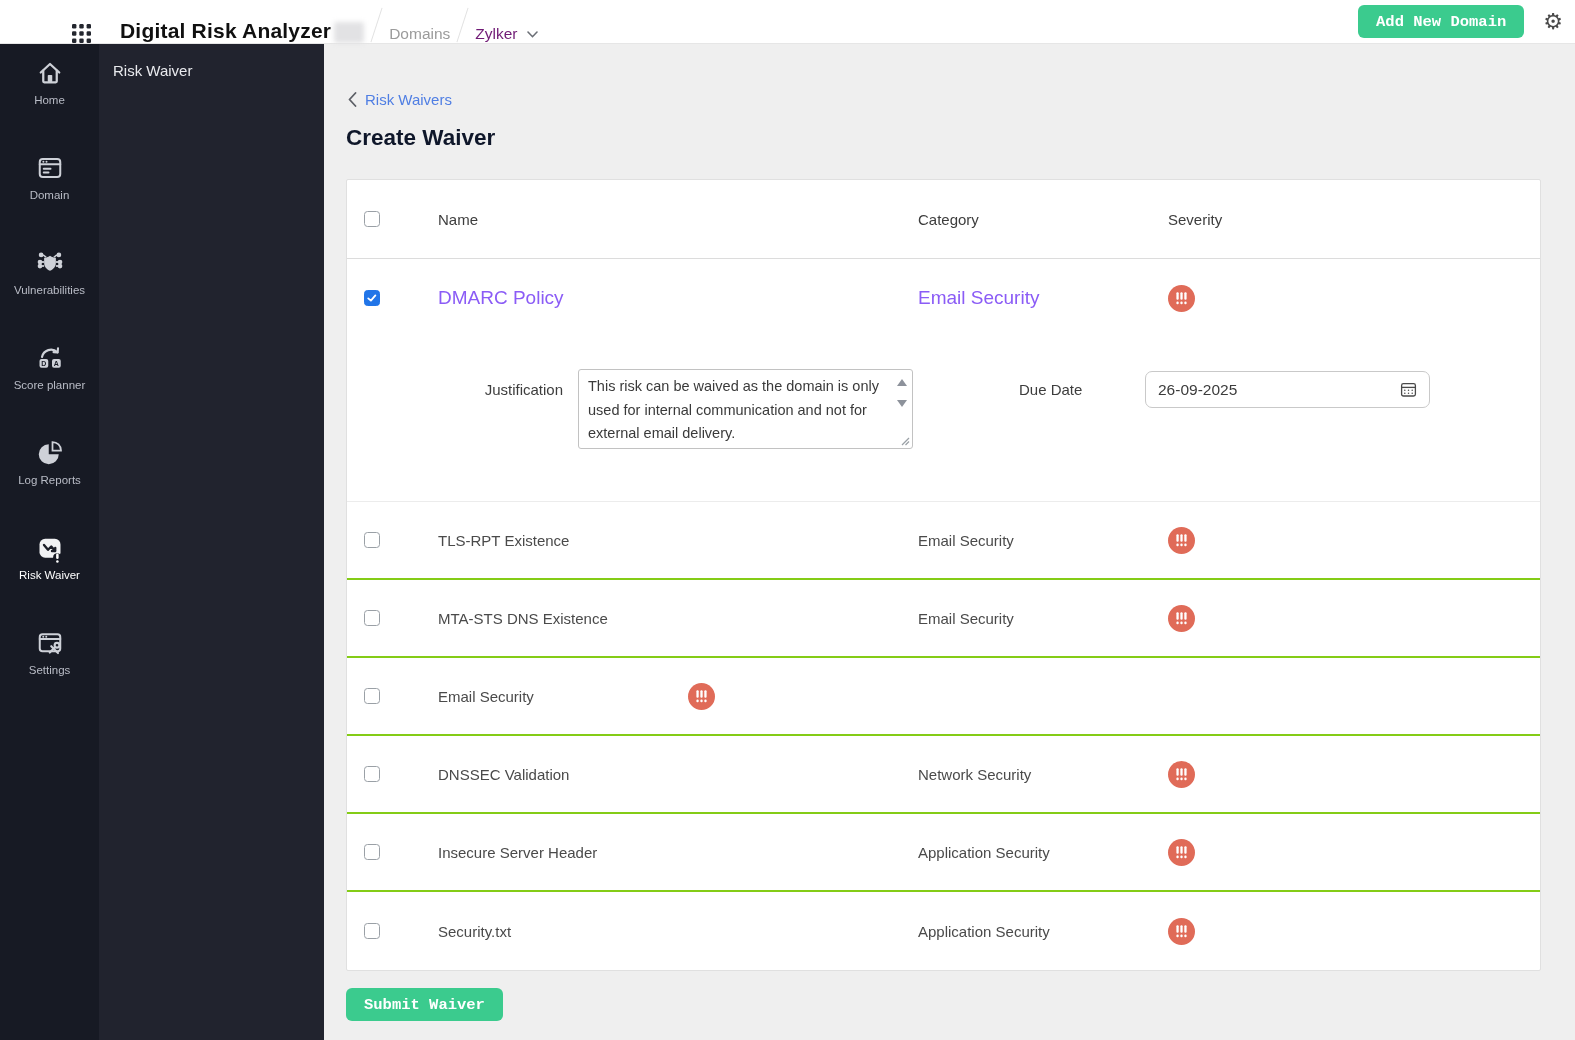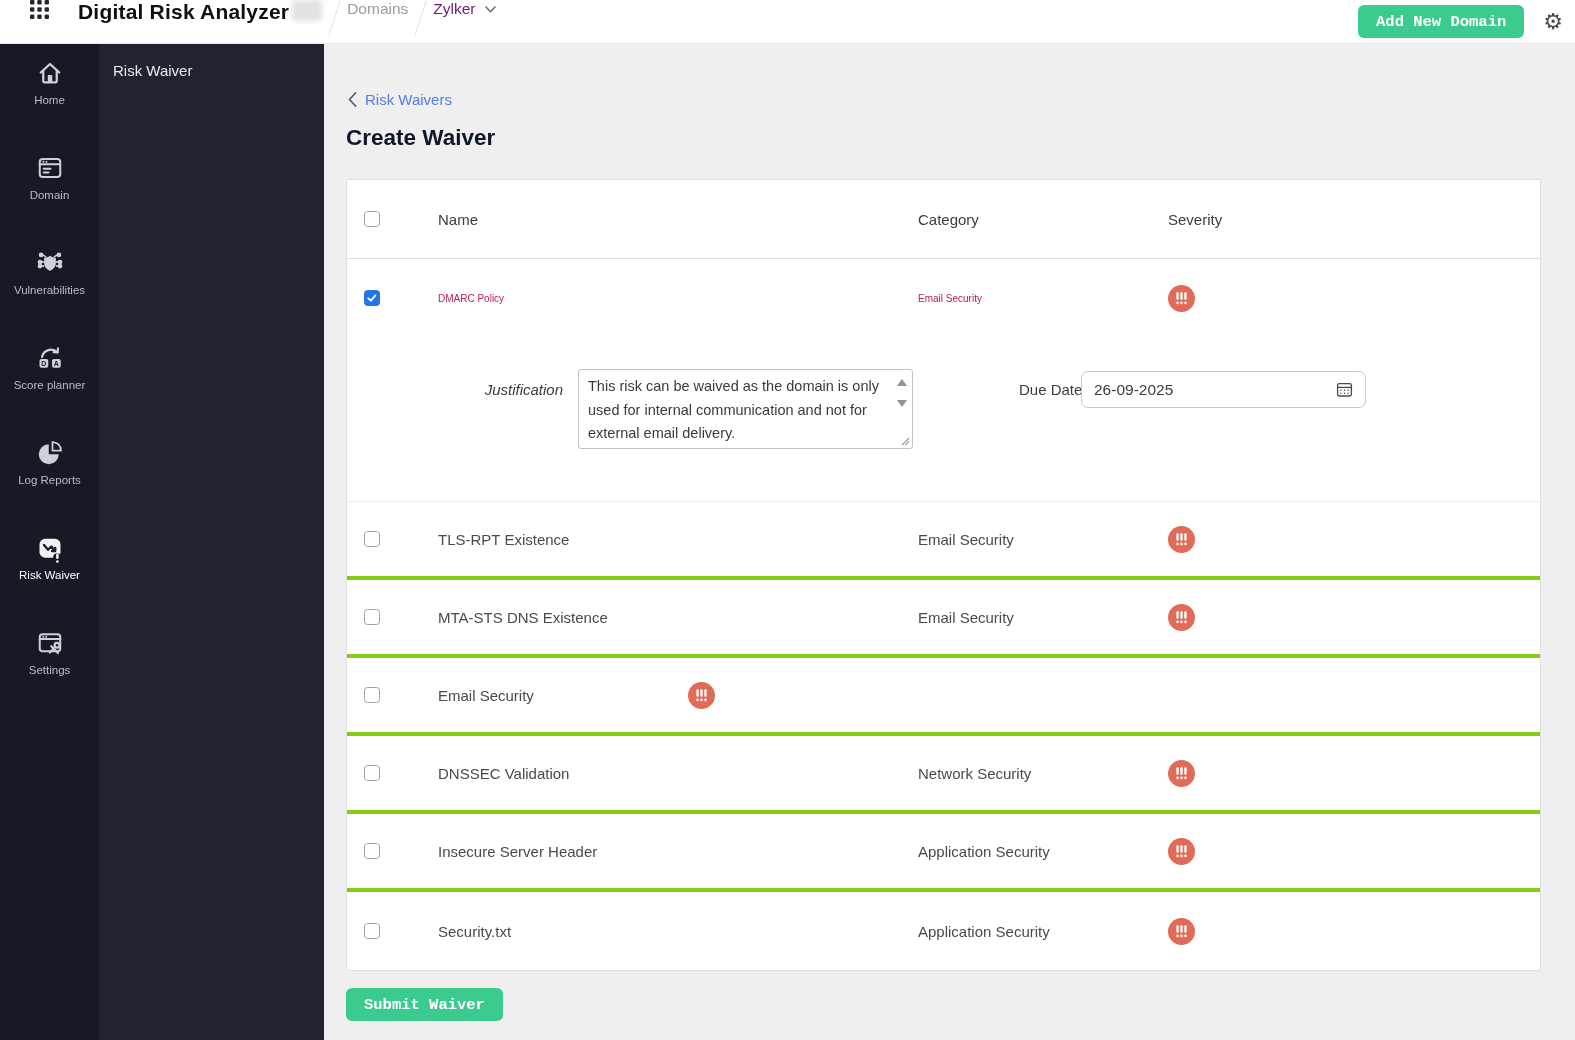--- a/index.html
+++ b/index.html
@@ -2,21 +2,21 @@
 <html><head>
 <meta charset="utf-8">
 <style>
   * { margin:0; padding:0; box-sizing:border-box; }
   html,body { width:1575px; height:1040px; overflow:hidden; }
   body { font-family:"Liberation Sans",sans-serif; background:#efefef; color:#3d3d3d; }
 
   
   .app-header { height:44px; background:#fff; border-bottom:1px solid #e6e6e6;
     display:flex; align-items:center; justify-content:space-between; position:relative; z-index:5; }
-  .hdr-left { display:flex; align-items:flex-start; height:100%; }
+  .hdr-left { display:flex; align-items:flex-end; height:100%;margin-left:42px; }
   .grid-icon { margin-left:30px; cursor:pointer; display:flex; }
   .app-title { margin-left:29px; font-size:21px; font-weight:bold; color:#101010; letter-spacing:.2px; }
   .redact { width:30px; height:21px; margin-left:3px; background:#e2e2e4; border-radius:2px; filter:blur(2.5px); }
   .slash { width:1px; height:36px; background:#e2e2e2; transform:rotate(18deg); margin:0 12px; }
   .crumb { font-size:15.5px; color:#9b9b9b; cursor:pointer; }
   .domain-sel { display:flex; align-items:center; gap:9px; font-size:15.5px; color:#701a75; cursor:pointer; }
   .hdr-right { display:flex; align-items:center; gap:19px; padding-right:12px; }
   .btn-green { height:33px; padding:0 18px; background:#3bcb8e; color:#fff; font-weight:bold;
     font-size:15.5px; border:none; border-radius:6px; cursor:pointer; font-family:Liberation Mono, monospace; }
   .gear { font-family:"DejaVu Sans",sans-serif; font-size:22px; color:#4a4a4a; cursor:pointer; line-height:1; }
@@ -40,45 +40,45 @@
   .back-link { display:flex; align-items:center; gap:8px; color:#4f7ee3; font-size:15px; cursor:pointer; margin-left:2px; width:max-content; }
   .page-title { margin-top:17px; font-size:22.5px; font-weight:bold; color:#0f172a; }
 
   .card { margin-top:28px; width:1195px; background:#fff; border:1px solid #e0e0e0; border-radius:2px; }
   .thead { height:79px; display:flex; align-items:center; border-bottom:1px solid #dcdcdc; font-size:15px; color:#3d3d3d; }
   .col-check { width:91px; padding-left:17px; display:flex; align-items:center; flex-shrink:0; }
   .col-name { width:480px; flex-shrink:0; }
   .col-cat { width:250px; flex-shrink:0; }
   .col-sev { flex:1; display:flex; align-items:center; }
 
-  .trow { height:78px; display:flex; align-items:center; border-bottom:4px solid #84cc16;
+  .trow { height:78px; display:flex; align-items:center; border-bottom:2px solid #84cc16;
     font-size:15px; color:#4a4a4a; }
   .trow:last-child { border-bottom:none; }
   .trow-expanded { border-bottom:1px solid #ececec; }
-  .main-line { height:78px; display:flex; align-items:center; font-size:10px; color:#be185d; }
+  .main-line { height:78px; display:flex; align-items:center; font-size:19px; color:#8b5cf6; }
   .just-area { height:164px; position:relative; }
 
   .cb { width:16px; height:16px; background:#fff; border:1.6px solid #9aa0a6; border-radius:3.5px;
     cursor:pointer; display:flex; align-items:center; justify-content:center; }
   .cb.checked { background:#2175e8; border-color:#2175e8; }
 
-  .just-label { position:absolute; left:0; top:44px; width:216px; text-align:right; font-size:15px; color:#3d3d3d;font-style:italic; }
+  .just-label { position:absolute; left:0; top:44px; width:216px; text-align:right; font-size:15px; color:#3d3d3d; }
   .ta-wrap { position:absolute; left:231px; top:32px; width:335px; height:80px;
     border:1px solid #c2c2c2; border-radius:3px; background:#fff; }
   .ta-wrap textarea { position:absolute; inset:0; width:100%; height:100%; border:none; outline:none; resize:none;
     background:transparent; padding:5px 26px 5px 9px; overflow:hidden; color:#3a3a3a;
     font:14.5px/23.5px "Liberation Sans",sans-serif; }
   .ta-up { position:absolute; right:5px; top:9px; width:0; height:0;
     border-left:5px solid transparent; border-right:5px solid transparent; border-bottom:7px solid #8d929b; cursor:pointer; }
   .ta-down { position:absolute; right:5px; top:30px; width:0; height:0;
     border-left:5px solid transparent; border-right:5px solid transparent; border-top:7px solid #8d929b; cursor:pointer; }
   .ta-resize { position:absolute; right:2px; bottom:2px; cursor:nwse-resize; display:flex; }
 
   .due-label { position:absolute; left:672px; top:44px; font-size:15px; color:#3d3d3d; }
-  .date-field { position:absolute; left:734px; top:34px; width:285px; height:37px; background:#fff;
+  .date-field { position:absolute; left:798px; top:34px; width:285px; height:37px; background:#fff;
     border:1px solid #c9c9c9; border-radius:7px; display:flex; align-items:center; justify-content:space-between;
     padding:0 12px; }
   .date-field input { border:none; outline:none; font-size:15.5px; color:#3c3c3c; width:150px;
     font-family:inherit; background:transparent; }
   .cal-btn { display:flex; cursor:pointer; }
 
   .submit-btn { margin-top:17px; }
 </style>
 </head>
 <body>

